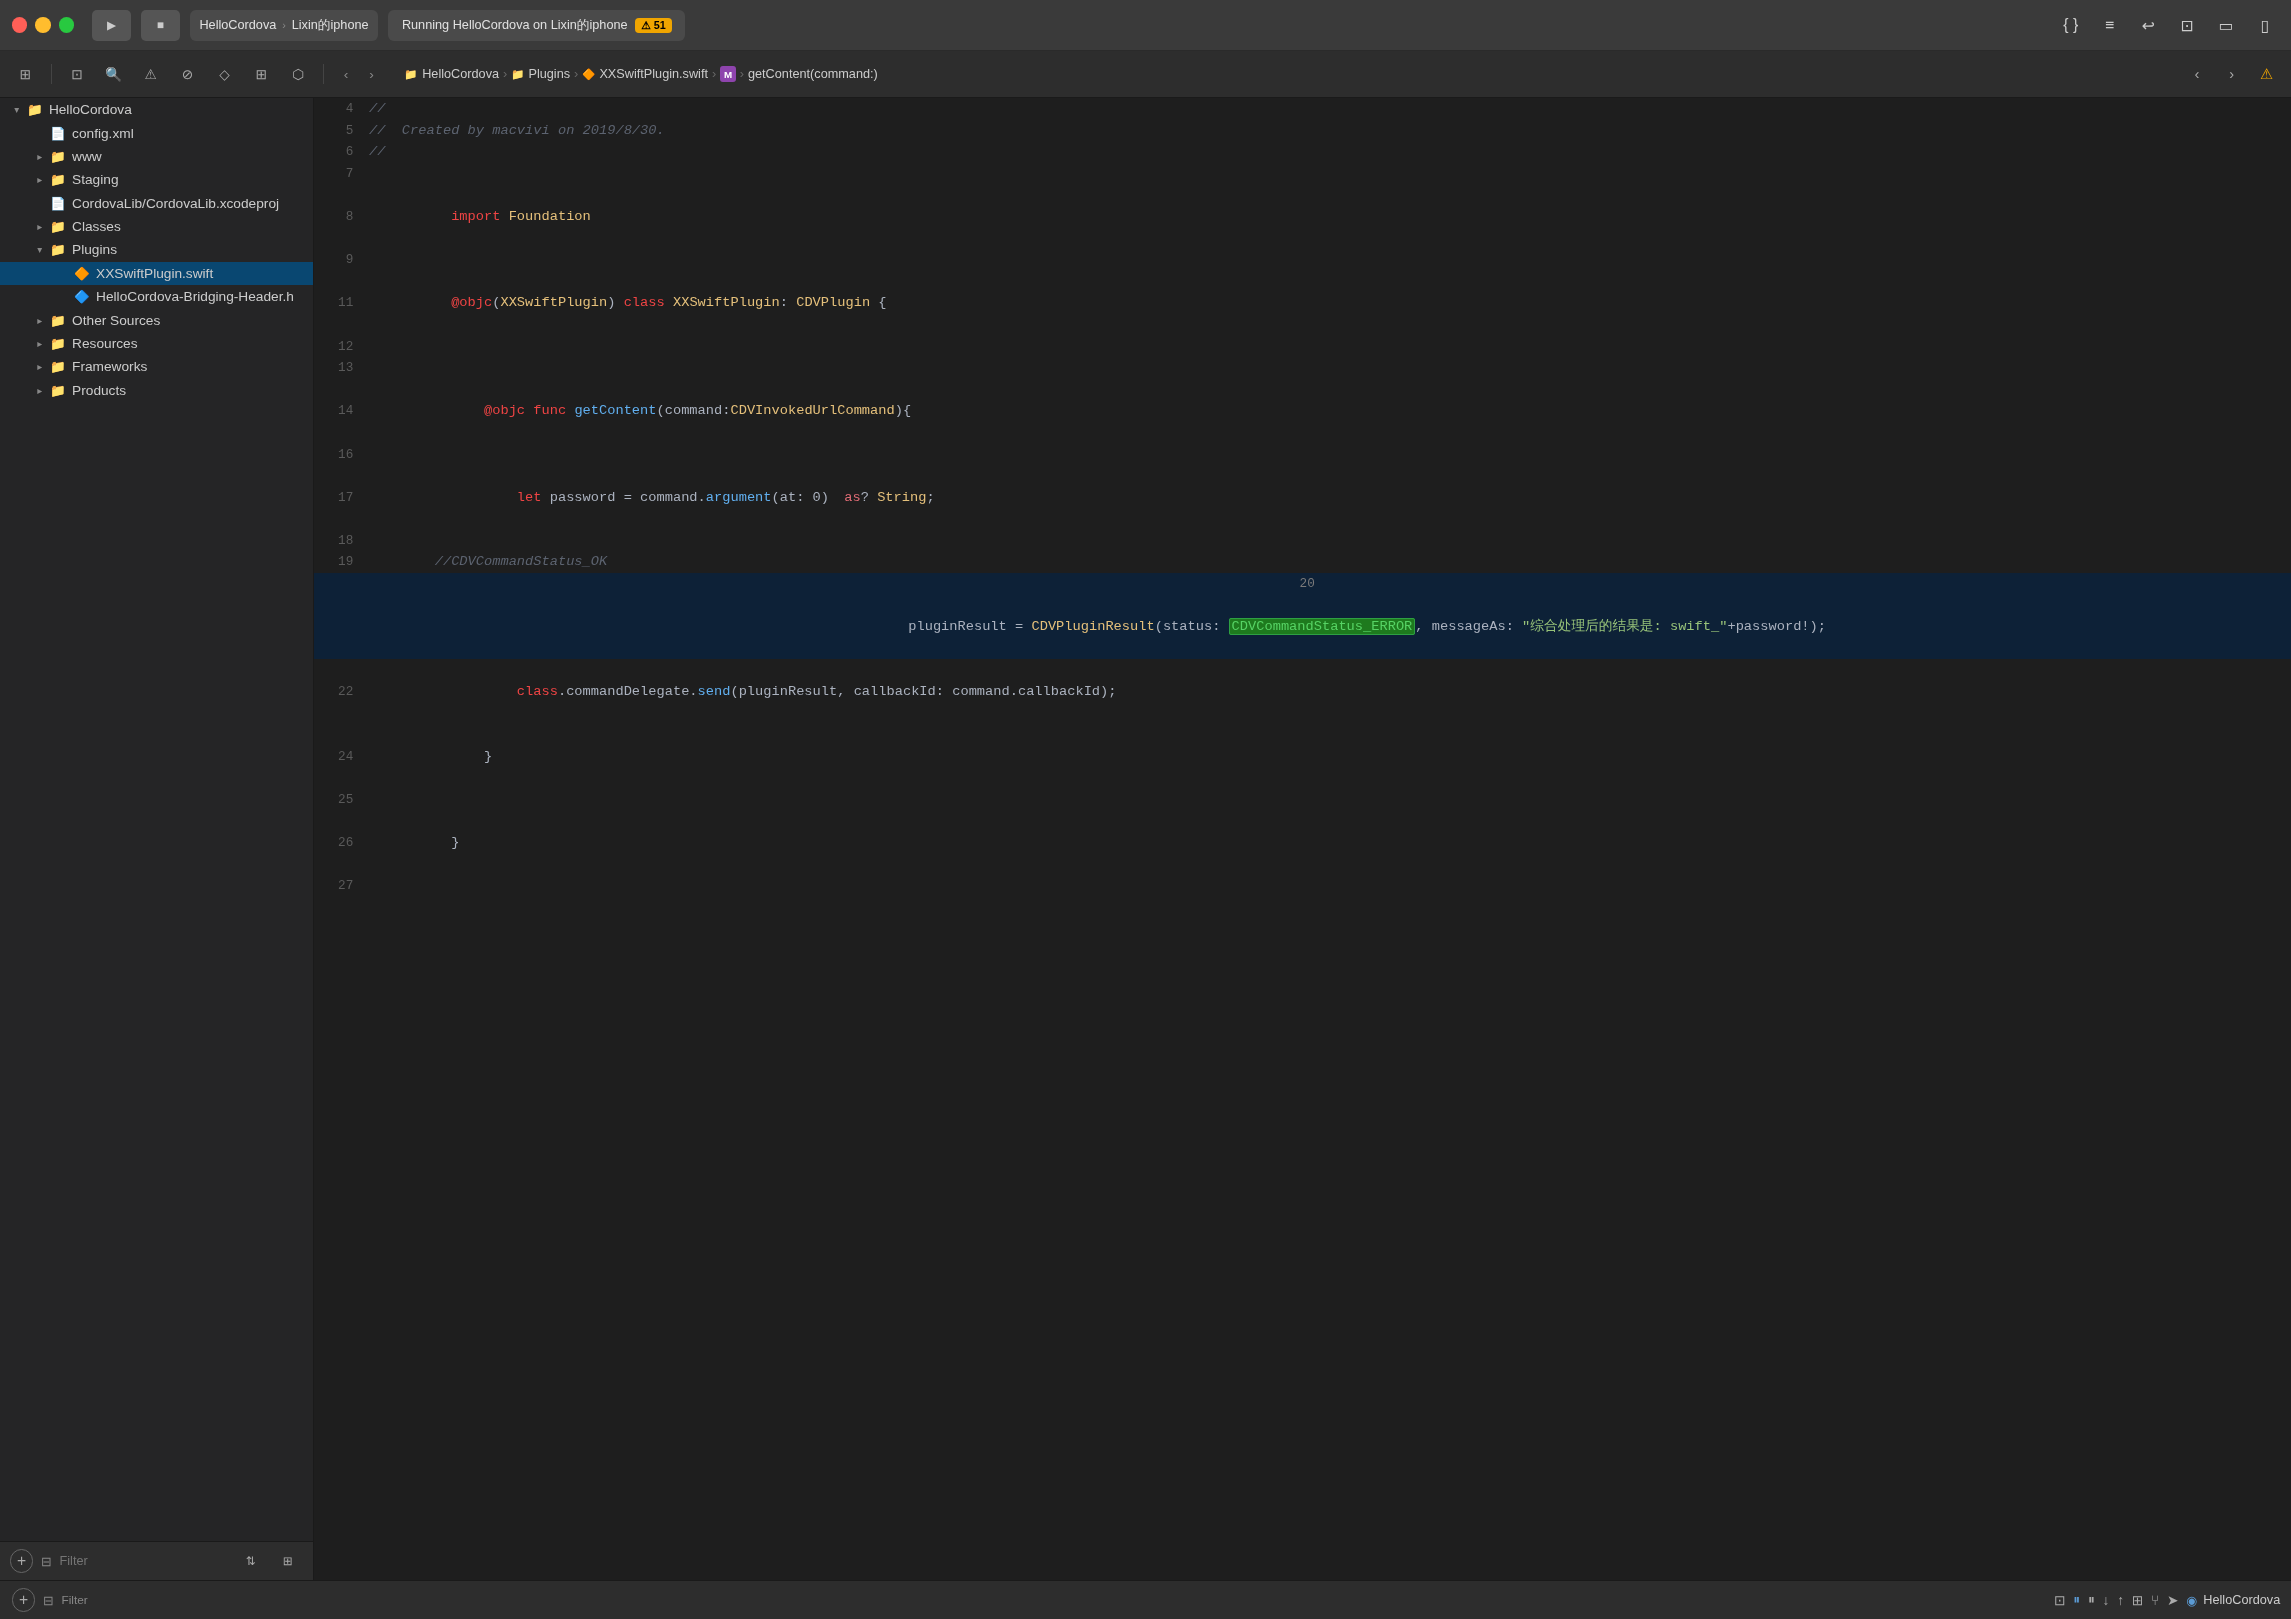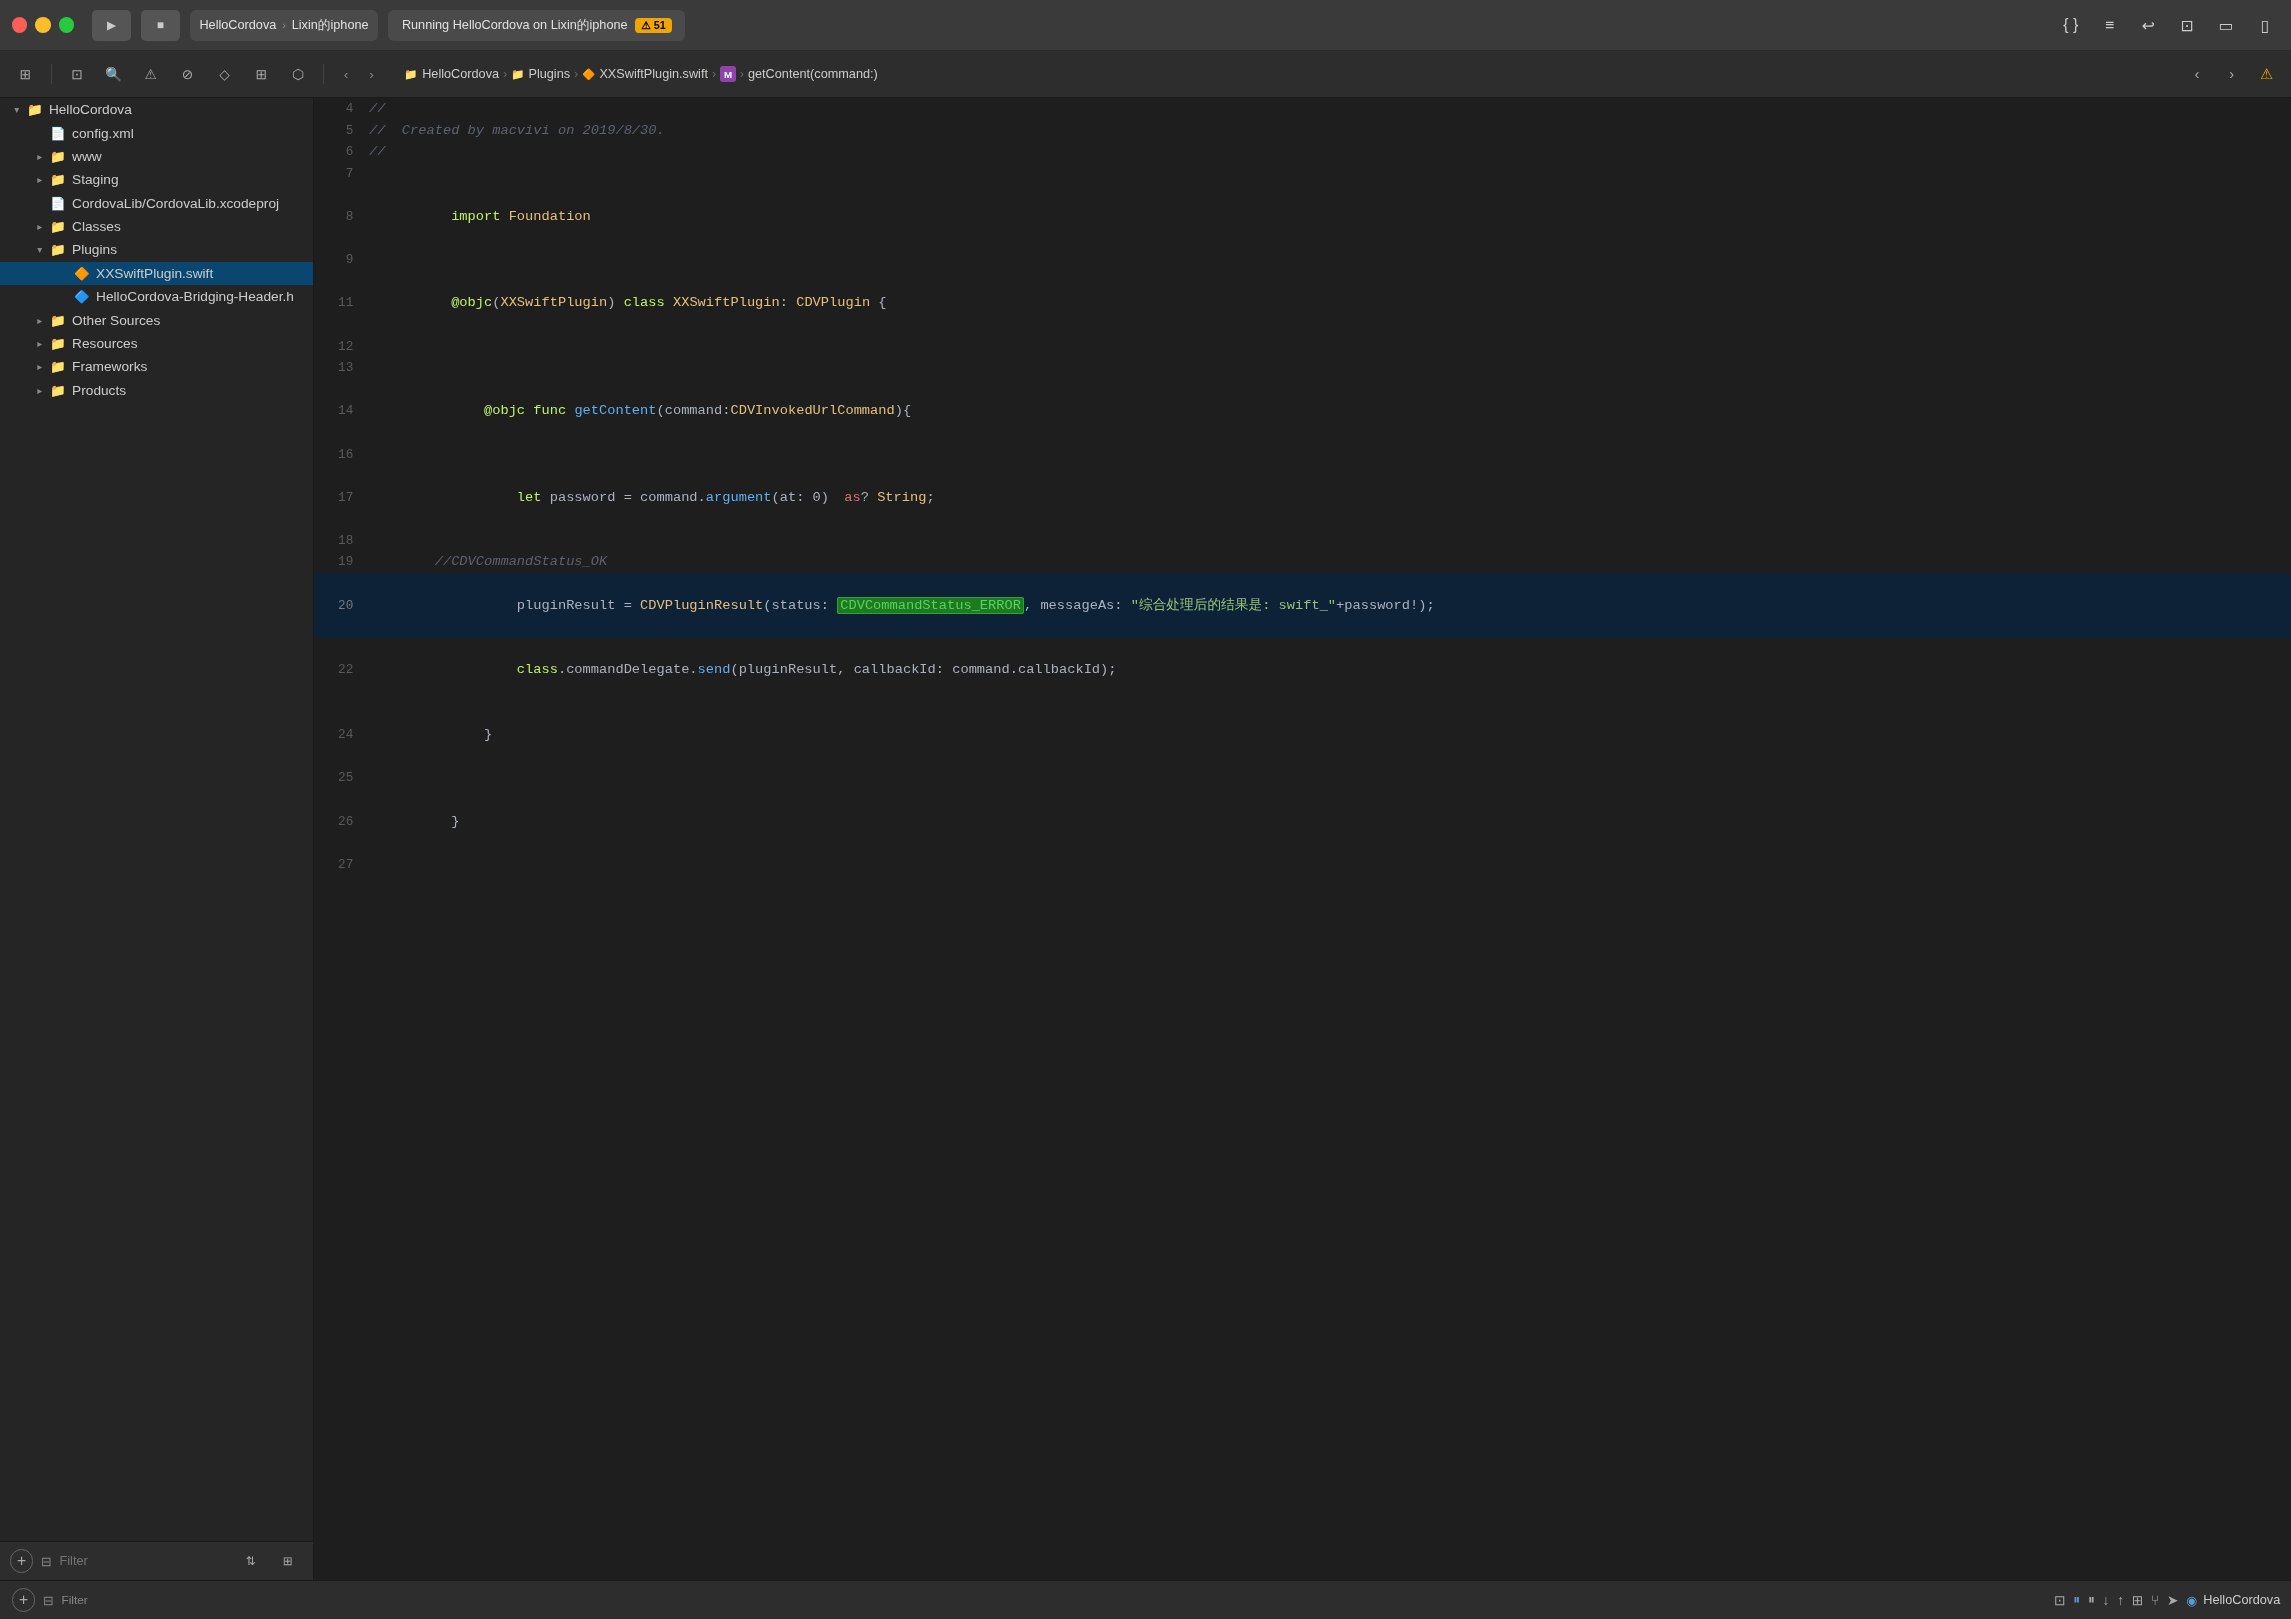--- a/index.html
+++ b/index.html
@@ -266,21 +266,21 @@
       user-select: none;
       flex-shrink: 0;
     }
     .line-code {
       flex: 1;
       padding-right: 19.6px;
       white-space: pre;
     }
 
     
-    .kw { color: #bef264; text-align: right; } 
+    .kw { color: #ef4444; text-align: right; } 
     .kw-flow { color: #e06c75; margin-left: 7px; } 
     .type { color: #e5c07b; } 
     .func-name { color: #61afef; } 
     .comment { color: #5c6370; font-style: italic; }
     .string { color: #98c379; }
     .plain { color: #abb2bf; }
     .highlight-box {
       background: #1e7a1e;
       border: 1px solid #2ea043;
       border-radius: 2px;
@@ -360,20 +360,21 @@
       justify-content: center;
       cursor: pointer;
       color: #aaa;
       font-size: 14.7px;
       border-radius: 3.9px;
     }
 
     
     .line-20 {
       background: #0d2137;
+      flex-direction: column;
     }
   </style>
 </head>
 <body>
 
 <div class="titlebar">
   <div class="traffic-lights">
     <div class="traffic-light tl-red"></div>
     <div class="traffic-light tl-yellow"></div>
     <div class="traffic-light tl-green"></div>

